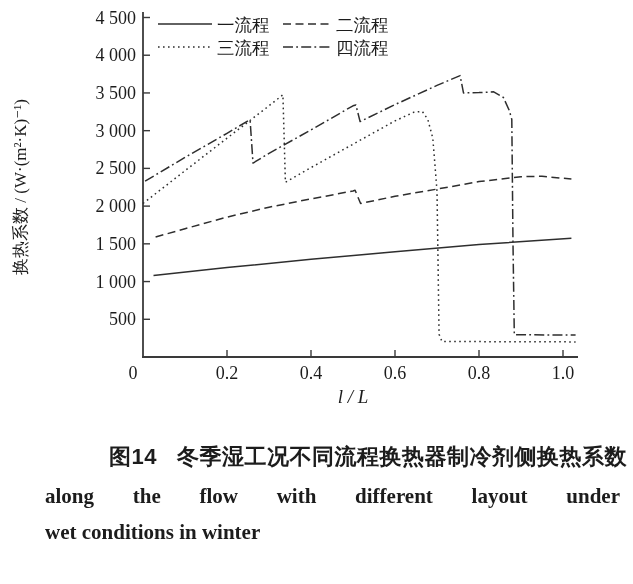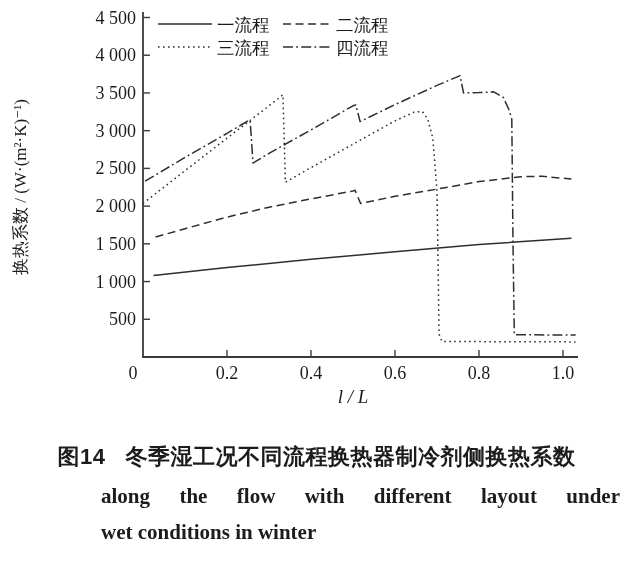--- a/index.html
+++ b/index.html
@@ -1,27 +1,27 @@
 <!DOCTYPE html>
 <html><head>
 <meta charset="utf-8">
 <style>
   html,body{margin:0;padding:0;background:#ffffff;width:633px;height:584px;overflow:hidden;}
   body{font-family:"Liberation Serif","DejaVu Serif",serif;color:#1c1c1c;}
   .page{width:633px;height:584px;background:#fff;}
   figure{margin:0;padding:0;}
   svg text{font-family:"Liberation Serif","DejaVu Serif",serif;fill:#1c1c1c;}
-  .cap-zh{margin:10px 6px 0 6px;text-align:center;font-family:"Liberation Sans","DejaVu Sans",sans-serif;
+  .cap-zh{margin:10px 6px 0 6px;text-align:right;font-family:"Liberation Sans","DejaVu Sans",sans-serif;
           font-weight:bold;font-size:22px;line-height:30px;letter-spacing:0.5px;white-space:nowrap;}
   .cap-zh-label{margin-right:20px;}
   .cap-en{margin:6px 13px 0 13px;font-weight:bold;font-size:21px;line-height:36px;}
   .cap-en-first{display:flex;}
   .cap-en-label{flex:0 0 76px;white-space:nowrap;}
   .cap-en-first .cap-en-text{flex:1 1 auto;text-align:justify;text-align-last:justify;}
-  .cap-en-cont{margin-left:88px;}
+  .cap-en-cont{margin-left:32px;}
   .just{text-align:justify;text-align-last:justify;}
 </style>
 </head>
 <body>
 
 <div class="page">
   <figure>
     <svg id="chart" width="633" height="428" viewBox="0 0 633 428">
         <line x1="143" y1="12" x2="143" y2="358" stroke="#3a3a3a" stroke-width="1.8"></line>
         <line x1="142" y1="357" x2="578" y2="357" stroke="#3a3a3a" stroke-width="2"></line>

